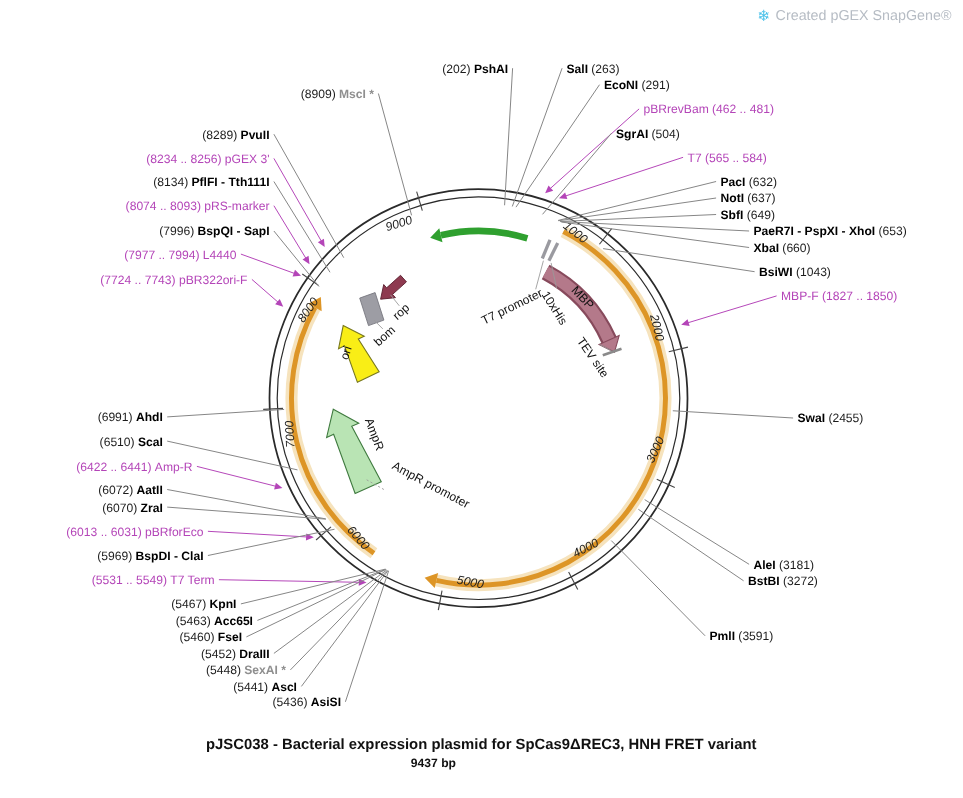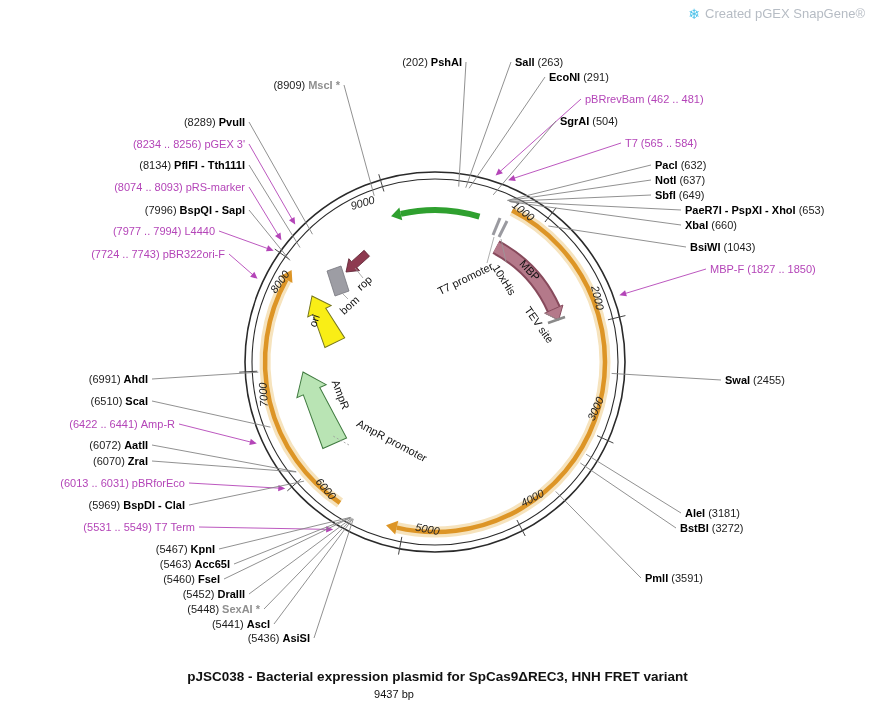--- a/index.html
+++ b/index.html
@@ -5,21 +5,21 @@
   html,body{margin:0;padding:0;background:#ffffff;}
   #canvas{position:relative;width:875px;height:725px;background:#fff;overflow:hidden;
           font-family:"Liberation Sans",sans-serif;}
   #plasmid-svg{position:absolute;left:0;top:0;}
   .watermark{position:absolute;top:6px;right:10px;color:#b6bcc4;font-size:13px;
              display:flex;align-items:center;gap:5px;}
   .watermark .logo{color:#4cc2ea;font-size:14px;line-height:1;}
   .footer-title{position:absolute;left:0;top:669px;width:875px;text-align:center;
                 font-weight:bold;font-size:13.5px;color:#111;}
   .footer-sub{position:absolute;left:0;top:688px;width:788px;text-align:center;
-              font-size:11px;color:#111;}
+              font-size:11px;color:#111;font-weight:bold;}
   text.site{font-size:11px;}
   .t-pos{fill:#1c1c1c;}
   .t-name{fill:#000;font-weight:bold;}
   .t-muted{fill:#8f8f8f;font-weight:bold;}
   .t-primer{fill:#b445b8;}
   .scale-num{font-size:11px;font-style:italic;fill:#222;text-anchor:middle;}
   .feat-label{font-size:11px;fill:#111;text-anchor:middle;}
   .conn{stroke:#9a9a9a;stroke-width:0.8;}
 </style>
 </head>

